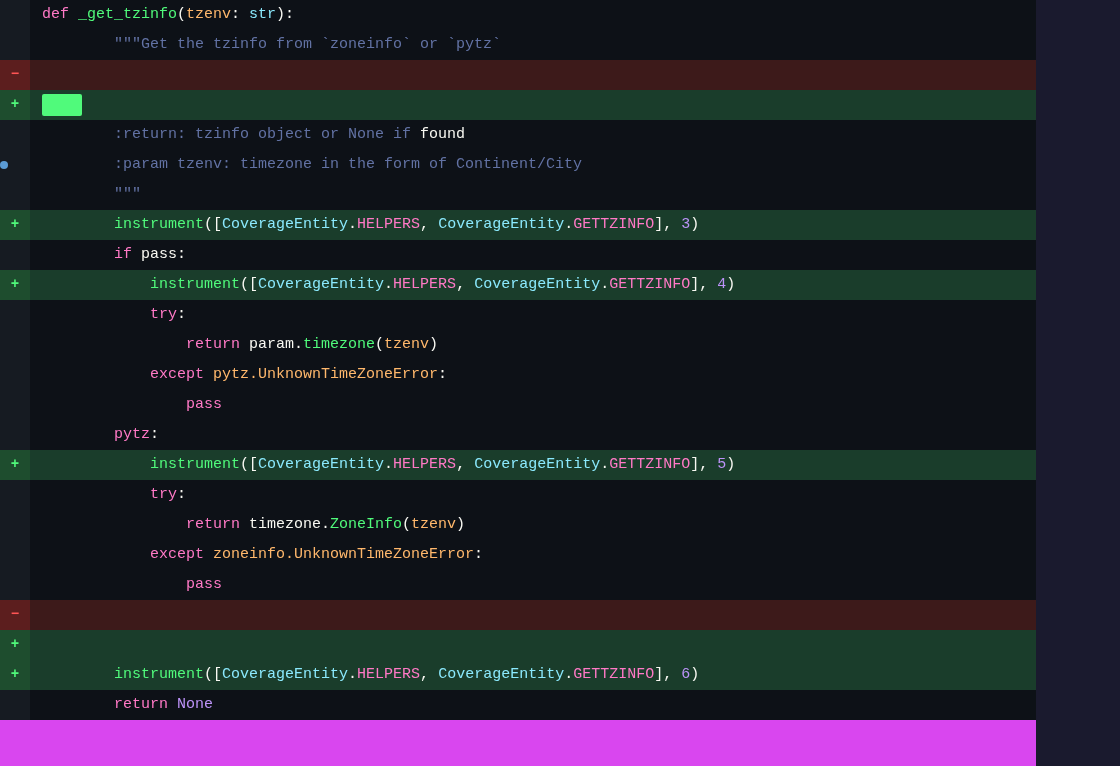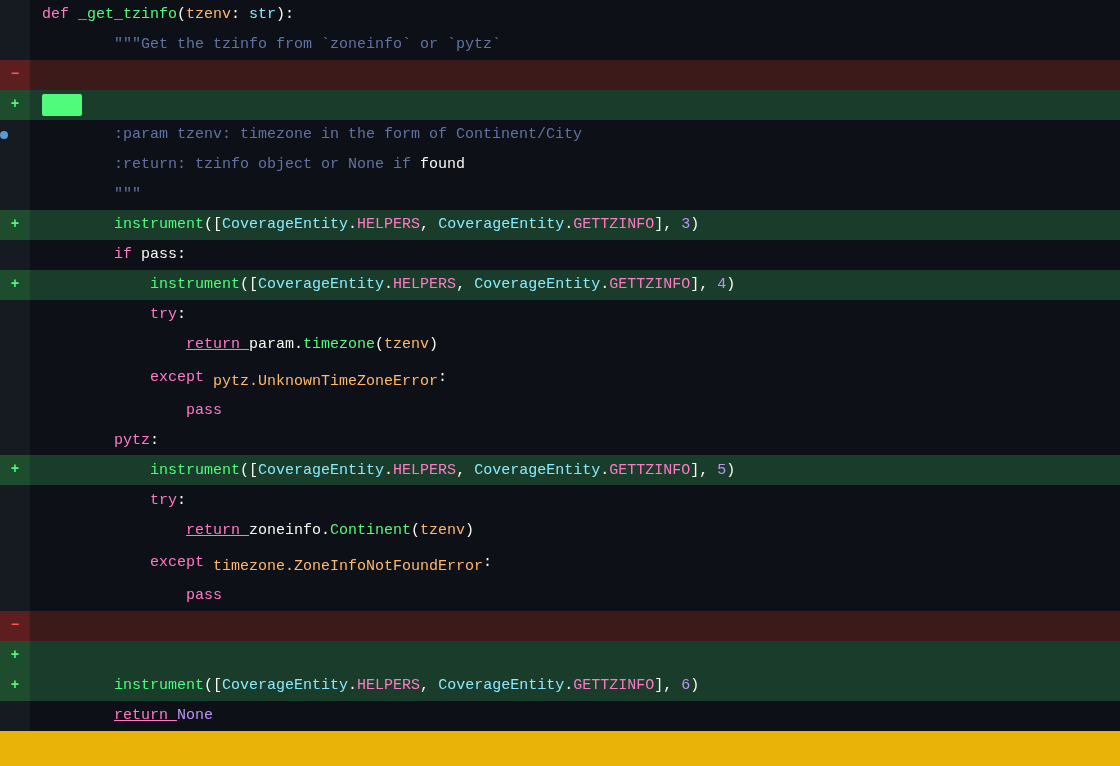--- a/index.html
+++ b/index.html
@@ -8,23 +8,23 @@
       font-family: 'Courier New', Courier, monospace;
       font-size: 15px;
       line-height: 1.55;
       color: #cdd6f4;
       overflow: hidden;
       width: 1120px;
       height: 766px;
     }
 
     .code-viewer {
-      width: 1120px;
+      width: 1036px;
       height: 766px;
-      background: #eab308;
+      background: #d946ef;
       overflow: hidden;
       position: relative;
     }
 
     .code-line {
       display: flex;
       align-items: stretch;
       min-height: 30px;
       position: relative;
     }
@@ -78,22 +78,22 @@
     .kw-keyword { color: #ff79c6; font-family: Liberation Mono, monospace; }
     .fn-name { color: #50fa7b; text-align: center; }
     .param { color: #ffb86c; }
     .type-hint { color: #8be9fd; }
     .docstring { color: #6272a4; }
     .number { color: #bd93f9; }
     .method { color: #50fa7b; }
     .classname { color: #8be9fd; }
     .attr { color: #ff79c6; }
     .plain { color: #f8f8f2; }
-    .error-class { color: #ffb86c; margin-top: 8px; }
-    .ret-kw { color: #ff79c6; text-decoration: underline; }
+    .error-class { color: #ffb86c; }
+    .ret-kw { color: #ff79c6; }
     .none-kw { color: #bd93f9; }
 
     
     .added-indicator {
       display: inline-block;
       background: #50fa7b;
       width: 40px;
       height: 22px;
       border-radius: 2px;
       vertical-align: middle;
@@ -140,33 +140,33 @@
     </div>
     <div class="line-wrapper">
       <div class="code-line row-added">
         <div class="line-gutter gutter-plus">+</div>
         <div class="line-content"><span class="added-indicator"></span></div>
       </div>
     </div>
     <div class="line-wrapper">
       <div class="code-line row-normal">
         <div class="line-gutter gutter-normal"></div>
+        <div class="line-content"><span class="docstring">        :return: tzinfo object or None if </span><span class="plain">found</span></div>
+      </div>
+    </div>
+    <div class="line-wrapper">
+      <div class="code-line row-normal">
+        <div class="line-gutter gutter-normal"></div>
         <div class="line-content"><span class="docstring">        :param tzenv: timezone in the form of Continent/City</span></div>
       </div>
       <div class="blue-dot"></div>
     </div>
     <div class="line-wrapper">
       <div class="code-line row-normal">
         <div class="line-gutter gutter-normal"></div>
-        <div class="line-content"><span class="docstring">        :return: tzinfo object or None if </span><span class="plain">found</span></div>
-      </div>
-    </div>
-    <div class="line-wrapper">
-      <div class="code-line row-normal">
-        <div class="line-gutter gutter-normal"></div>
         <div class="line-content"><span class="docstring">        """</span></div>
       </div>
     </div>
     <div class="line-wrapper">
       <div class="code-line row-added">
         <div class="line-gutter gutter-plus">+</div>
         <div class="line-content"><span class="plain">        </span><span class="fn-name">instrument</span><span class="plain">([</span><span class="classname">CoverageEntity</span><span class="plain">.</span><span class="attr">HELPERS</span><span class="plain">, </span><span class="classname">CoverageEntity</span><span class="plain">.</span><span class="attr">GETTZINFO</span><span class="plain">], </span><span class="number">3</span><span class="plain">)</span></div>
       </div>
     </div>
     <div class="line-wrapper">
@@ -219,27 +219,27 @@
     </div>
     <div class="line-wrapper">
       <div class="code-line row-normal">
         <div class="line-gutter gutter-normal"></div>
         <div class="line-content"><span class="plain">            </span><span class="kw-keyword">try</span><span class="plain">:</span></div>
       </div>
     </div>
     <div class="line-wrapper">
       <div class="code-line row-normal">
         <div class="line-gutter gutter-normal"></div>
-        <div class="line-content"><span class="plain">                </span><span class="ret-kw">return </span><span class="plain">zoneinfo.</span><span class="method">Continent</span><span class="plain">(</span><span class="param">tzenv</span><span class="plain">)</span></div>
-      </div>
-    </div>
-    <div class="line-wrapper">
-      <div class="code-line row-normal">
-        <div class="line-gutter gutter-normal"></div>
-        <div class="line-content"><span class="plain">            </span><span class="kw-keyword">except </span><span class="error-class">timezone.ZoneInfoNotFoundError</span><span class="plain">:</span></div>
+        <div class="line-content"><span class="plain">                </span><span class="ret-kw">return </span><span class="plain">timezone.</span><span class="method">ZoneInfo</span><span class="plain">(</span><span class="param">tzenv</span><span class="plain">)</span></div>
+      </div>
+    </div>
+    <div class="line-wrapper">
+      <div class="code-line row-normal">
+        <div class="line-gutter gutter-normal"></div>
+        <div class="line-content"><span class="plain">            </span><span class="kw-keyword">except </span><span class="error-class">zoneinfo.UnknownTimeZoneError</span><span class="plain">:</span></div>
       </div>
     </div>
     <div class="line-wrapper">
       <div class="code-line row-normal">
         <div class="line-gutter gutter-normal"></div>
         <div class="line-content"><span class="plain">                </span><span class="kw-keyword">pass</span></div>
       </div>
     </div>
     <div class="line-wrapper">
       <div class="code-line row-removed">

